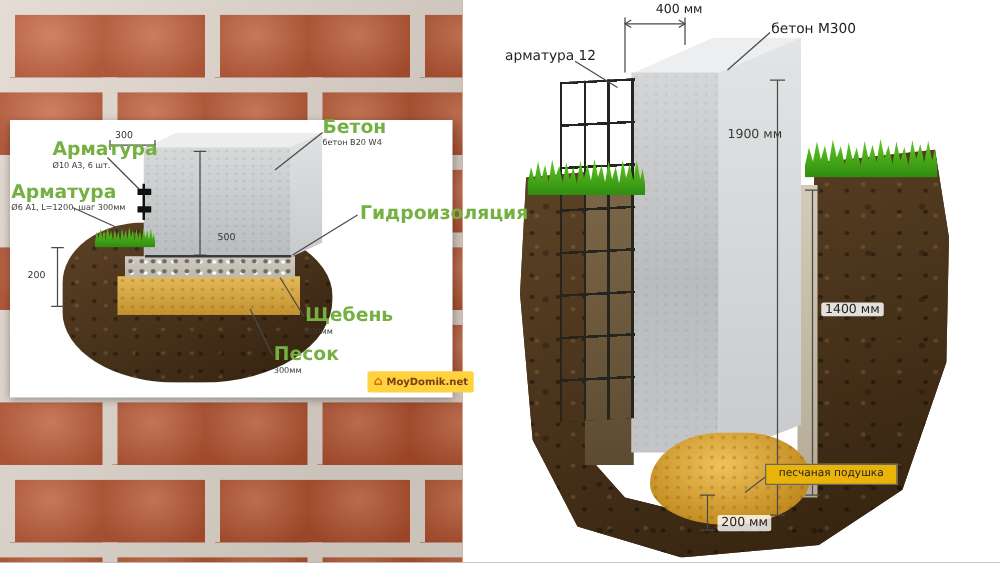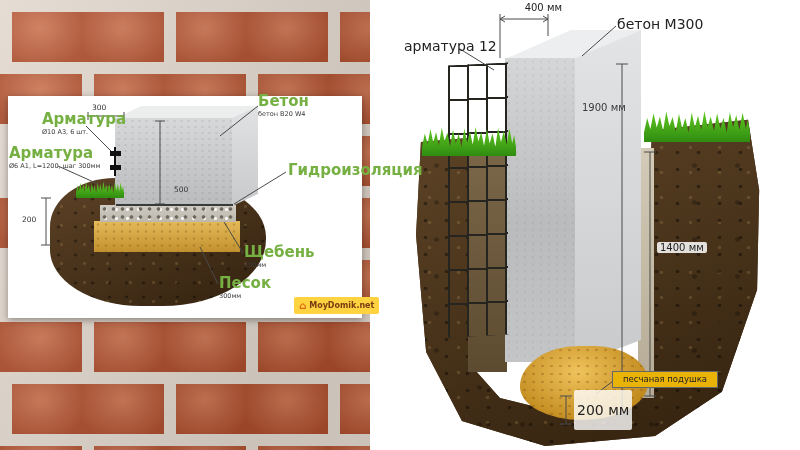--- a/index.html
+++ b/index.html
@@ -91,29 +91,29 @@
     background-image:radial-gradient(rgba(120,70,10,.28) 1.2px,transparent 1.8px),radial-gradient(ellipse at 45% 35%,#efc35c,#bd8518 80%);
     background-size:9px 8px,100% 100%;}
   .r-rebar{left:448px;top:64px;width:60px;height:272px;transform:skewY(-3deg);
     background-image:
       repeating-linear-gradient(90deg,#26241f 0 2px,transparent 2px 19px),
       repeating-linear-gradient(180deg,#26241f 0 2px,transparent 2px 34px);}
   .r-grass-left{left:422px;top:126px;width:94px;height:30px}
   .r-grass-right{left:644px;top:110px;width:106px;height:32px}
 
   
-  .r-txt{font-size:14px;color:#222;white-space:nowrap}
+  .r-txt{font-size:11px;color:#222;white-space:nowrap}
   .r-dim-400{left:486px;top:2px;width:76px;text-align:right;font-size:10px;color:#222}
   .r-label-concrete{left:617px;top:16px}
   .r-label-rebar{left:404px;top:38px}
   .r-dim-1900{left:582px;top:102px;font-size:10px;color:#3a3a3a;white-space:nowrap}
   .r-dim-1400{left:657px;top:242px;font-size:10px;color:#222;background:rgba(255,255,255,.85);padding:0 3px;border-radius:2px;white-space:nowrap}
   .r-sand-label{left:612px;top:371px;width:106px;height:17px;background:#eab308;border:1px solid #666;
     font-size:8.5px;color:#222;text-align:center;line-height:15px;white-space:nowrap}
-  .r-dim-200{left:574px;top:390px;font-size:14px;color:#222;background:rgba(255,255,255,.8);padding:12px 3px;border-radius:2px;white-space:nowrap}
+  .r-dim-200{left:574px;top:412px;font-size:10px;color:#222;background:rgba(255,255,255,.8);padding:1px 3px;border-radius:2px;white-space:nowrap}
 
   .lines{left:0;top:0;width:800px;height:450px;pointer-events:none}
 </style>
 </head>
 <body>
 
 <div class="stage">
 
   <div class="abs brick-wall"></div>
 

